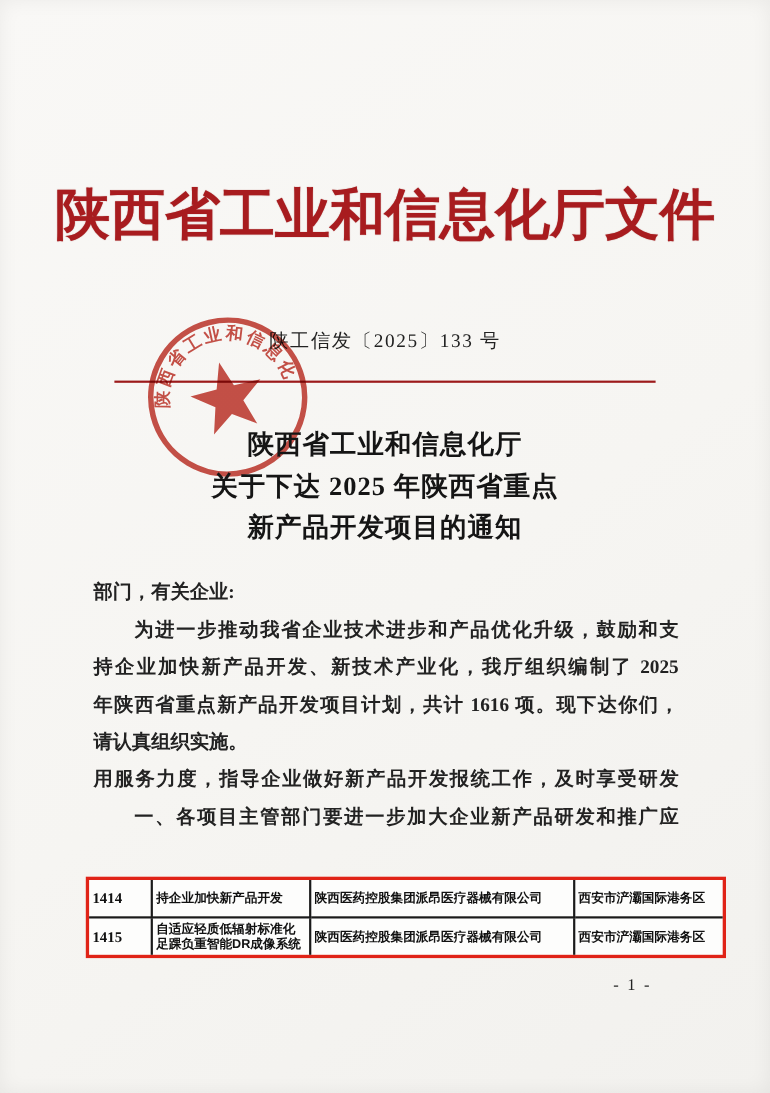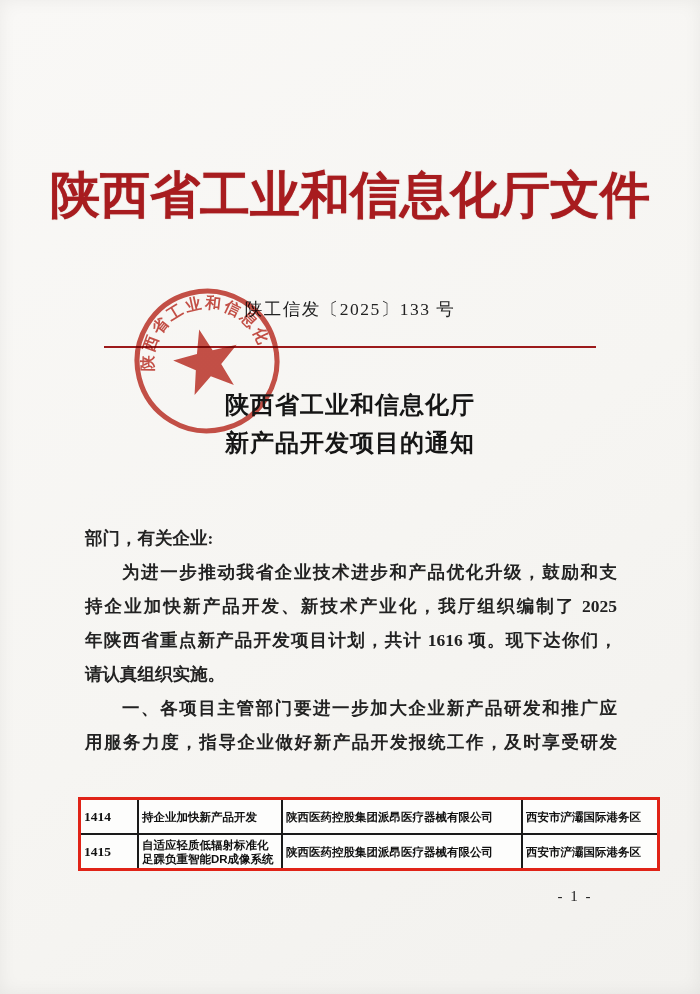--- a/index.html
+++ b/index.html
@@ -98,31 +98,32 @@
     </defs>
     <circle cx="76" cy="76" r="69" fill="none" stroke="#c23a30" stroke-width="5"></circle>
     <polygon fill="#c23a30" points="76,44 84,67 108.3,67.5 88.9,82.2 96,105.5 76,91.6 56,105.5 63.1,82.2 43.7,67.5 68,67"></polygon>
     <text font-size="15.5" fill="#c23a30" letter-spacing="2.5">
       <textPath href="#arcPath" startOffset="3%">陕西省工业和信息化厅</textPath>
     </text>
   </svg>
 
   <div class="notice-title">
     <div>陕西省工业和信息化厅</div>
+    <div>关于下达 2025 年陕西省重点</div>
     <div>新产品开发项目的通知</div>
   </div>
 
   <div class="body-text">
     <div class="body-line">部门，有关企业:</div>
     <div class="body-line fill indent">为进一步推动我省企业技术进步和产品优化升级，鼓励和支</div>
     <div class="body-line fill">持企业加快新产品开发、新技术产业化，我厅组织编制了 2025</div>
     <div class="body-line fill">年陕西省重点新产品开发项目计划，共计 1616 项。现下达你们，</div>
     <div class="body-line">请认真组织实施。</div>
+    <div class="body-line fill">用服务力度，指导企业做好新产品开发报统工作，及时享受研发</div>
     <div class="body-line fill indent">一、各项目主管部门要进一步加大企业新产品研发和推广应</div>
-    <div class="body-line fill">用服务力度，指导企业做好新产品开发报统工作，及时享受研发</div>
   </div>
 
   <div class="table-wrap">
     <table class="projects">
       <tbody>
           <tr>
         <td class="c-no">1414</td>
         <td class="c-prod">持企业加快新产品开发</td>
         <td class="c-comp">陕西医药控股集团派昂医疗器械有限公司</td>
         <td class="c-dist">西安市浐灞国际港务区</td>

